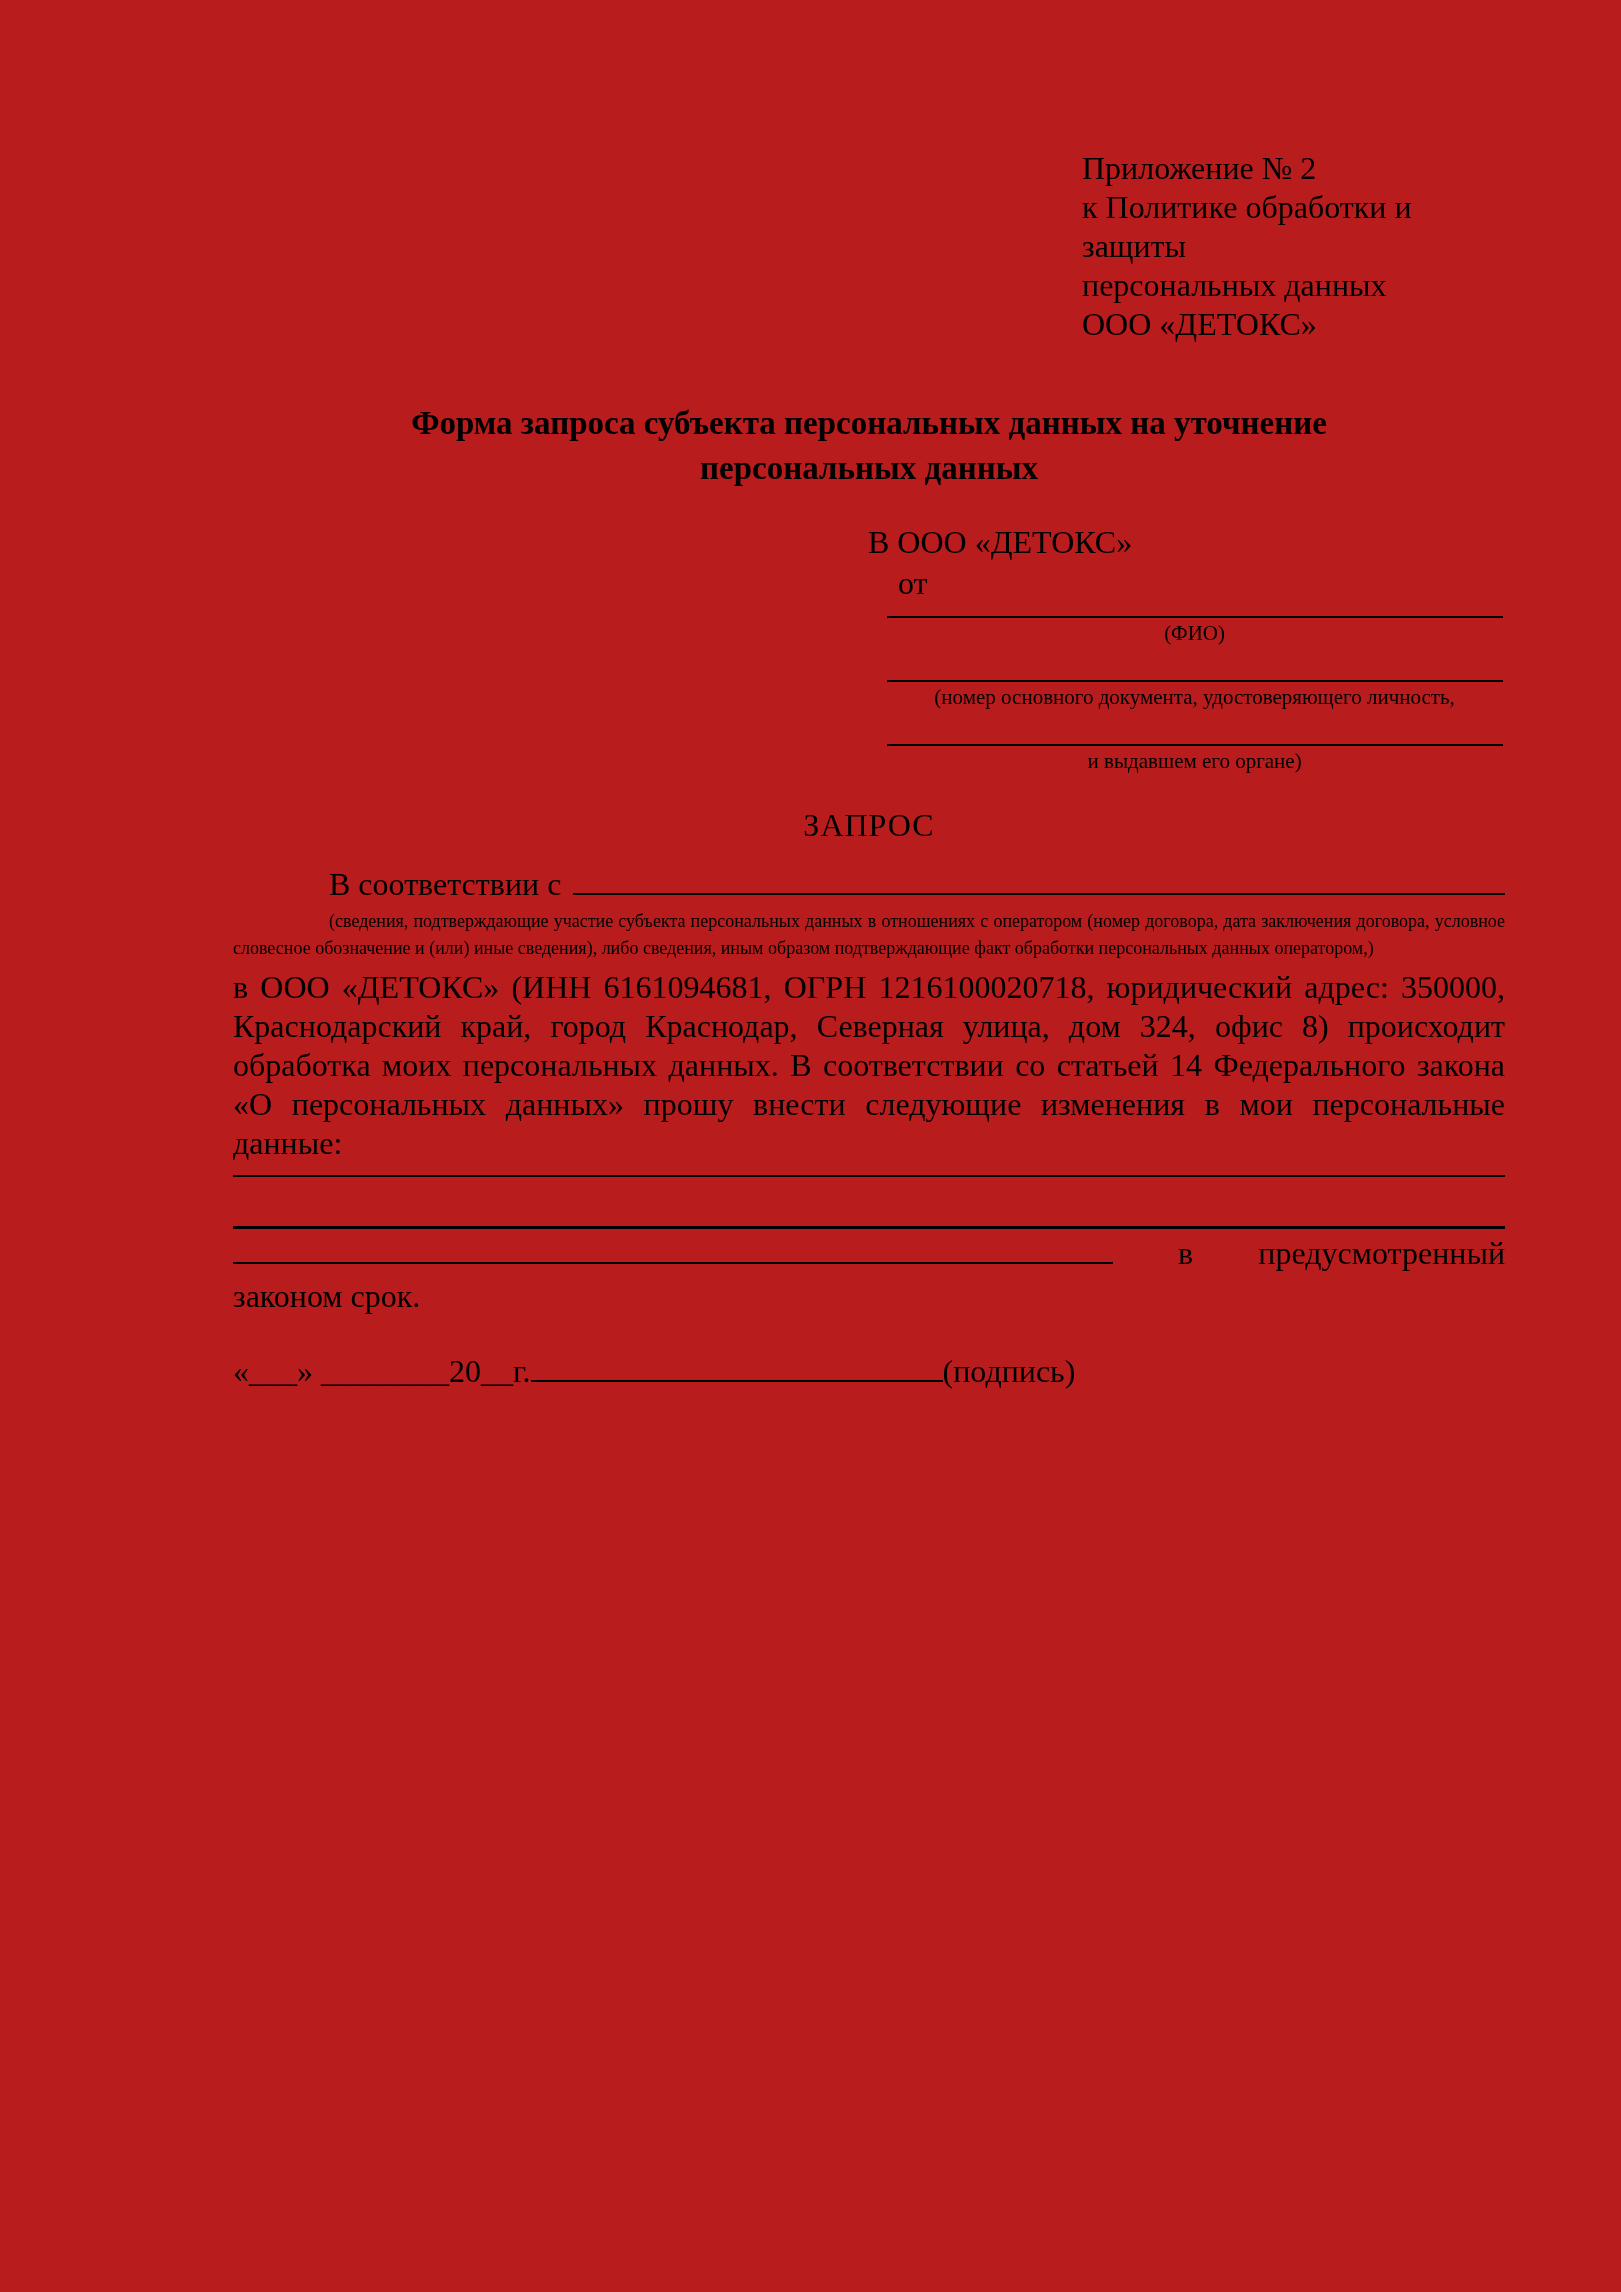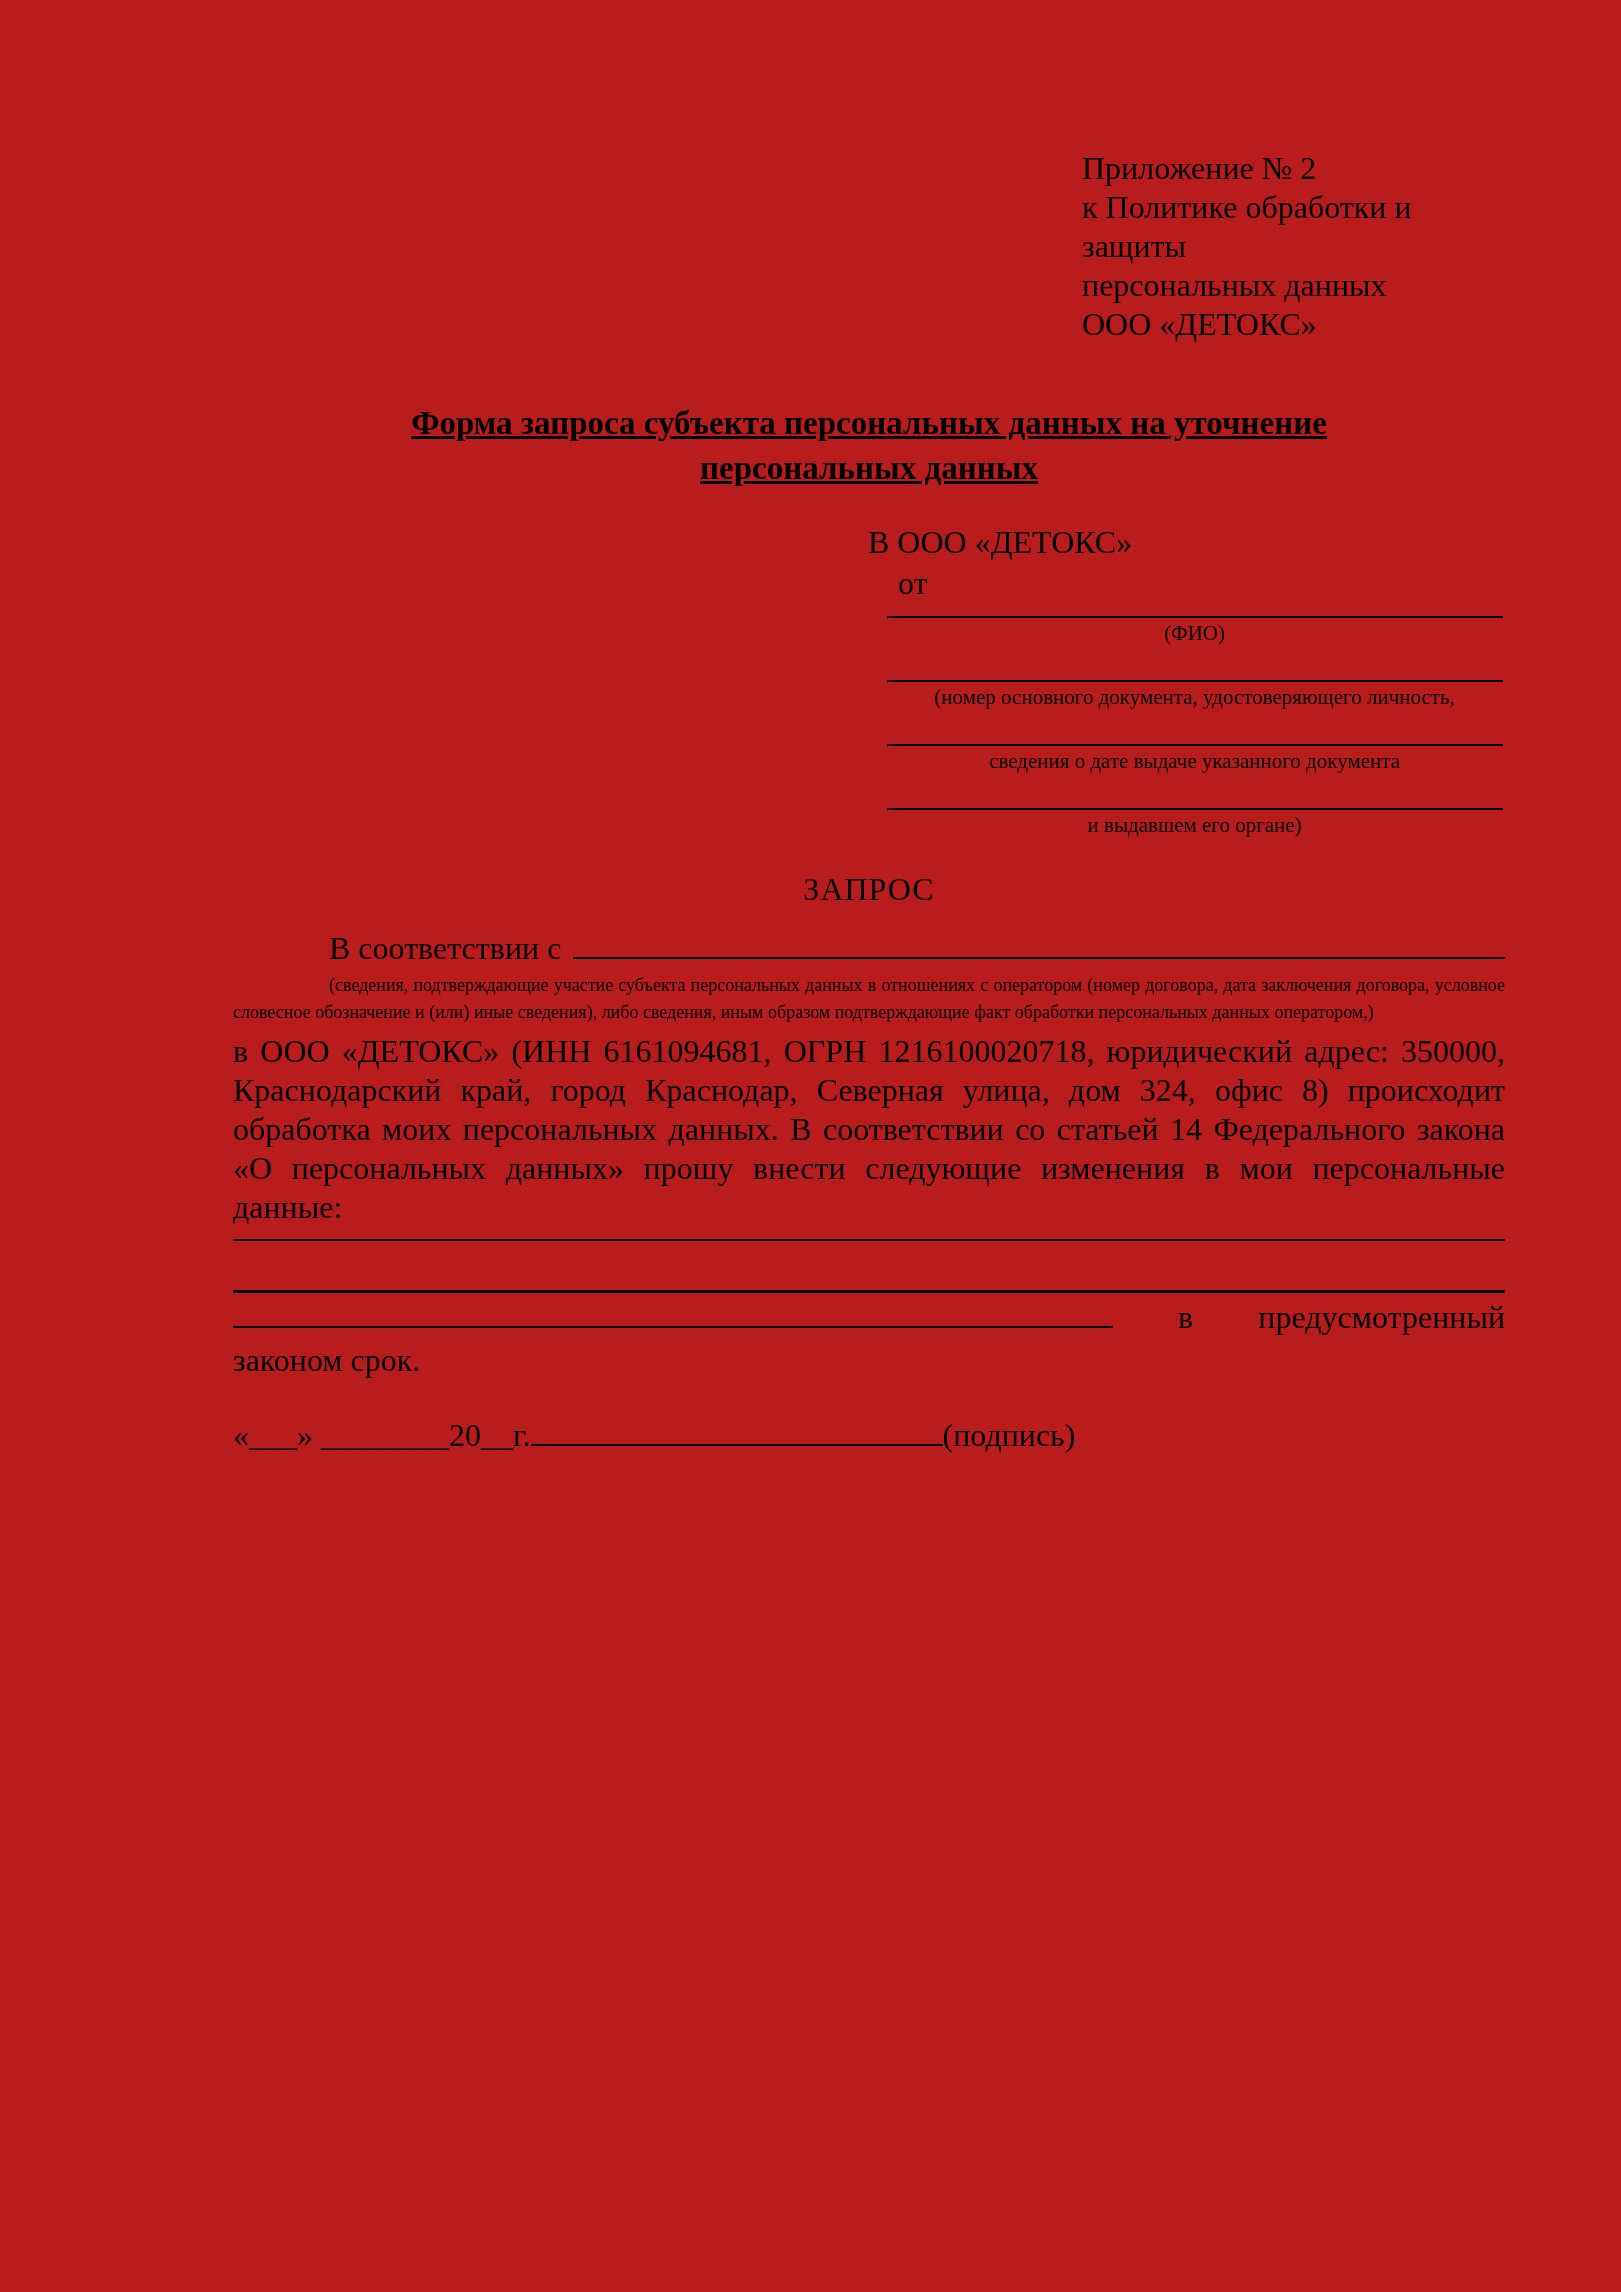--- a/index.html
+++ b/index.html
@@ -27,21 +27,20 @@
     line-height: 39px;
     text-align: left;
   }
   
   .doc-title {
     margin-top: 57px;
     text-align: center;
     font-weight: bold;
     font-size: 33px;
     line-height: 45px;
-    text-decoration: underline;
   }
   
   .form-block {
     margin-top: 31px;
     margin-left: 635px;  
     width: 637px;
     line-height: 41px;
   }
   .from-label { padding-left: 30px; }
   .fill-unit { margin-left: 18.6px; width: 616px; }
@@ -157,24 +156,20 @@
       <div class="fill-unit first">
         <div class="write-space"></div>
         <div class="caption">(ФИО)</div>
       </div>
       <div class="fill-unit">
         <div class="write-space"></div>
         <div class="caption">(номер основного документа, удостоверяющего личность,</div>
       </div>
       <div class="fill-unit">
         <div class="write-space"></div>
-        <div class="caption">сведения о дате выдаче указанного документа</div>
-      </div>
-      <div class="fill-unit">
-        <div class="write-space"></div>
         <div class="caption">и выдавшем его органе)</div>
       </div>
     </div>
 
     <div class="request-heading">ЗАПРОС</div>
 
     <div class="intro-line">
       <span class="intro-indent"></span>
       <span class="intro-text">В соответствии с</span>
       <span class="intro-blank"></span>

